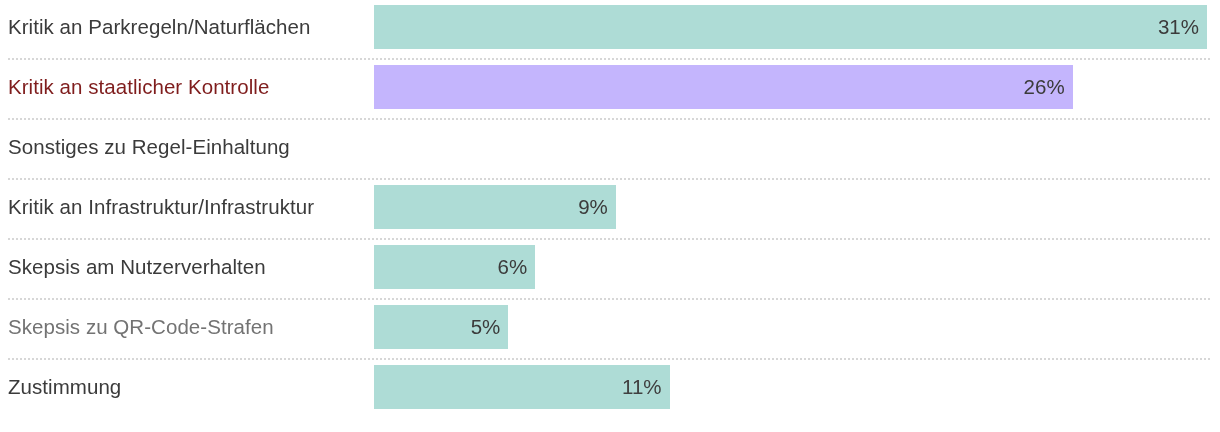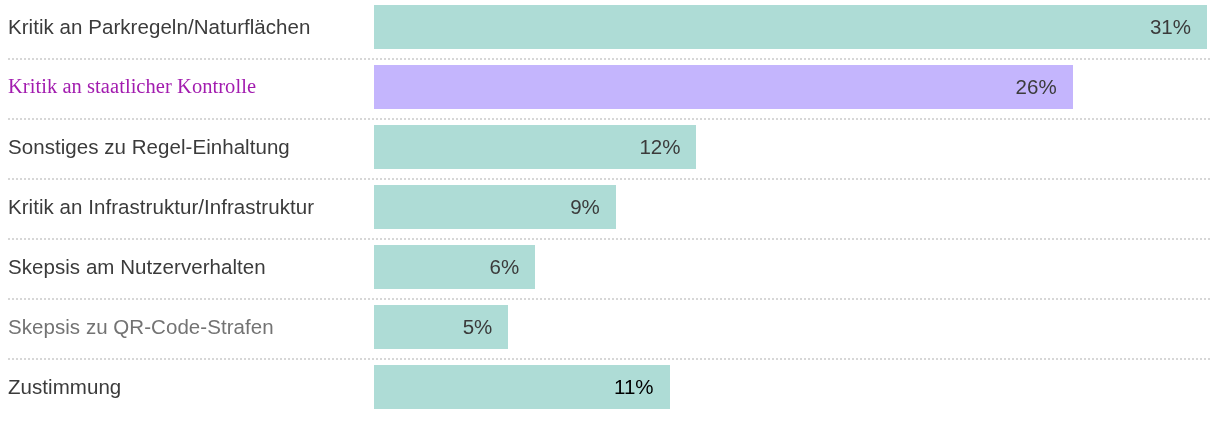--- a/index.html
+++ b/index.html
@@ -59,56 +59,51 @@
     height: 44px;
     background: #aedcd6;
     box-sizing: border-box;
     display: flex;
     align-items: center;
     justify-content: flex-end;
   }
   .bar-value {
     font-size: 20.5px;
     color: #3b3b3b;
-    padding-right: 16px;
+    padding-right: 8px;
     white-space: nowrap;
   }
 </style>
 </head>
 <body style="background: rgb(255, 255, 255);">
 
 <div id="chart">
 
   <div class="row">
     <div class="cat-label" style="color: rgb(59, 59, 59);">Kritik an Parkregeln/Naturflächen</div>
     <div class="bar-track">
       <div class="bar" style="width: 833px; background: rgb(174, 220, 214);">
         <span class="bar-value" style="color: rgb(59, 59, 59);">31%</span>
       </div>
     </div>
     <div class="row-sep" style="border-top-color: rgb(215, 215, 215);"></div>
   </div>
 
   <div class="row">
-    <div class="cat-label" style="color: #a21caf; font-family: Liberation Serif, serif;">Kritik an staatlicher Kontrolle</div>
+    <div class="cat-label" style="color: #7f1d1d;">Kritik an staatlicher Kontrolle</div>
     <div class="bar-track">
       <div class="bar" style="width: 698.645px; background: #c4b5fd;">
         <span class="bar-value" style="color: rgb(59, 59, 59);">26%</span>
       </div>
     </div>
     <div class="row-sep" style="border-top-color: rgb(215, 215, 215);"></div>
   </div>
 
   <div class="row">
     <div class="cat-label" style="color: rgb(59, 59, 59);">Sonstiges zu Regel-Einhaltung</div>
-    <div class="bar-track">
-      <div class="bar" style="width: 322.452px; background: rgb(174, 220, 214);">
-        <span class="bar-value" style="color: rgb(59, 59, 59);">12%</span>
-      </div>
-    </div>
     <div class="row-sep" style="border-top-color: rgb(215, 215, 215);"></div>
   </div>
 
   <div class="row">
     <div class="cat-label" style="color: rgb(59, 59, 59);">Kritik an Infrastruktur/Infrastruktur</div>
     <div class="bar-track">
       <div class="bar" style="width: 241.839px; background: rgb(174, 220, 214);">
         <span class="bar-value" style="color: rgb(59, 59, 59);">9%</span>
       </div>
     </div>
@@ -132,19 +127,19 @@
         <span class="bar-value" style="color: rgb(59, 59, 59);">5%</span>
       </div>
     </div>
     <div class="row-sep" style="border-top-color: rgb(215, 215, 215);"></div>
   </div>
 
   <div class="row">
     <div class="cat-label" style="color: rgb(59, 59, 59);">Zustimmung</div>
     <div class="bar-track">
       <div class="bar" style="width: 295.581px; background: rgb(174, 220, 214);">
-        <span class="bar-value" style="color: #000000;">11%</span>
+        <span class="bar-value" style="color: #404040;">11%</span>
       </div>
     </div>
 
   </div>
 
 </div>
 
 </body></html>

